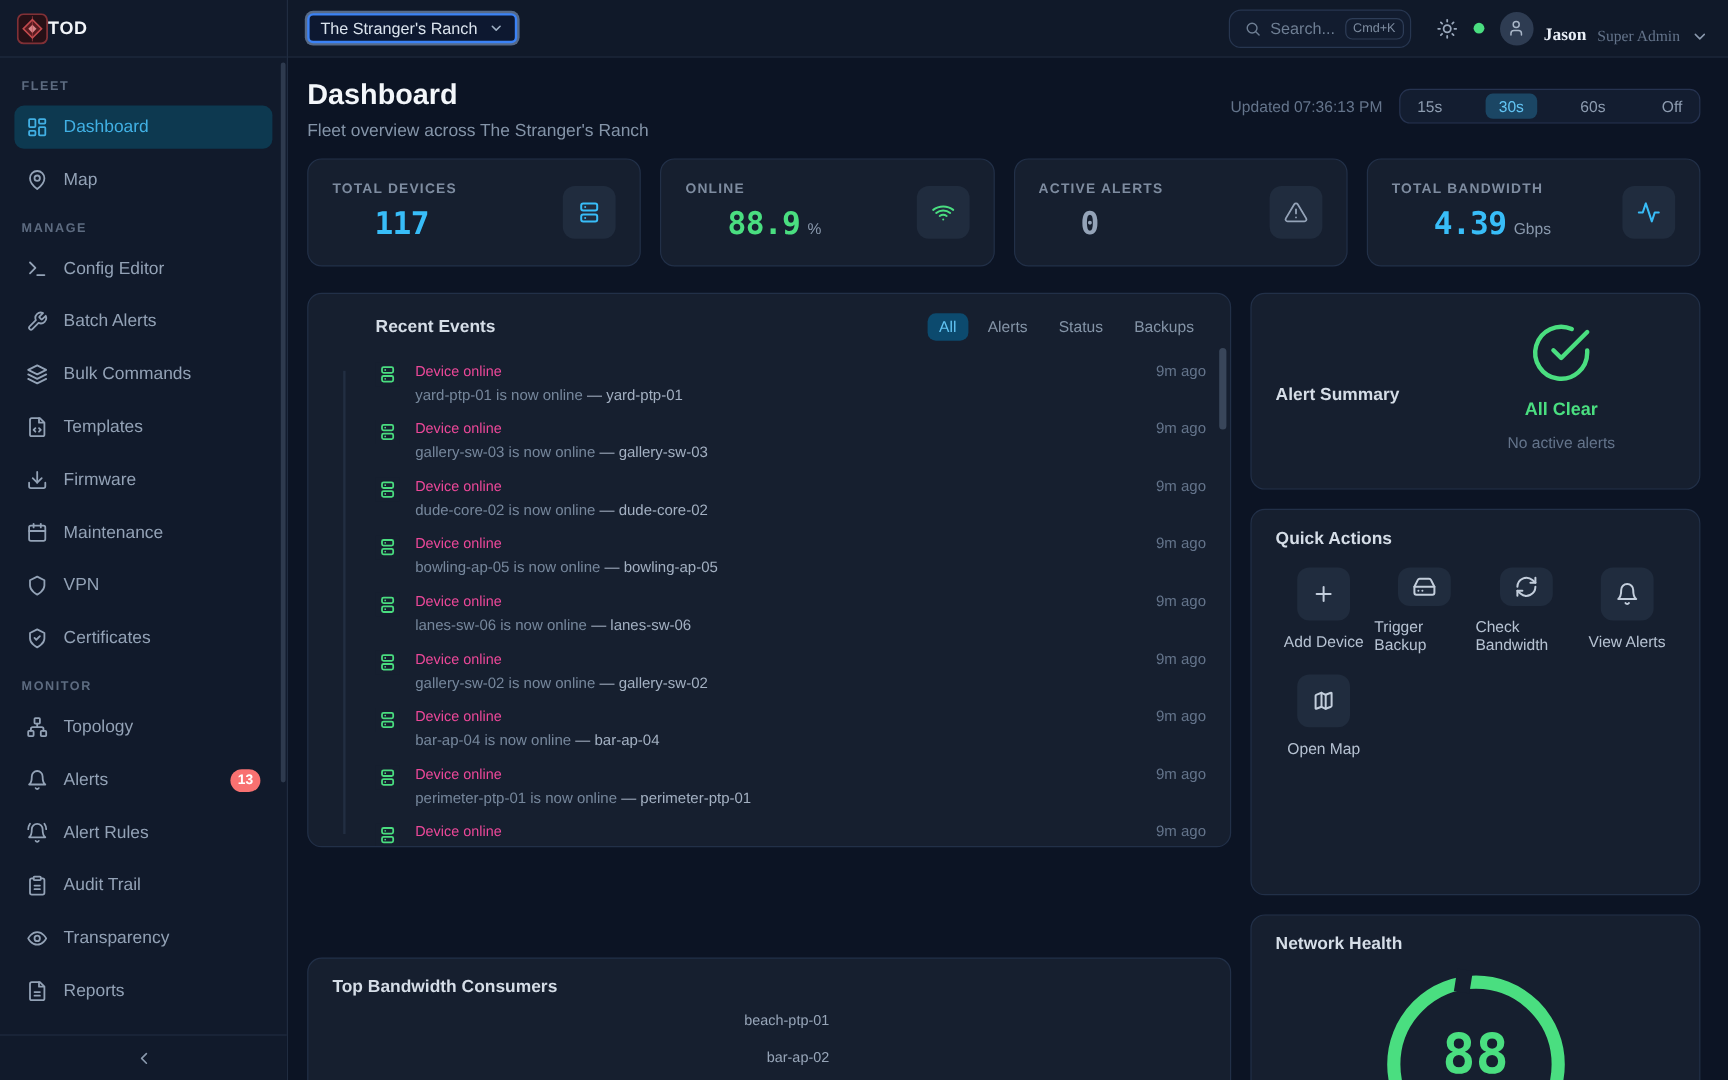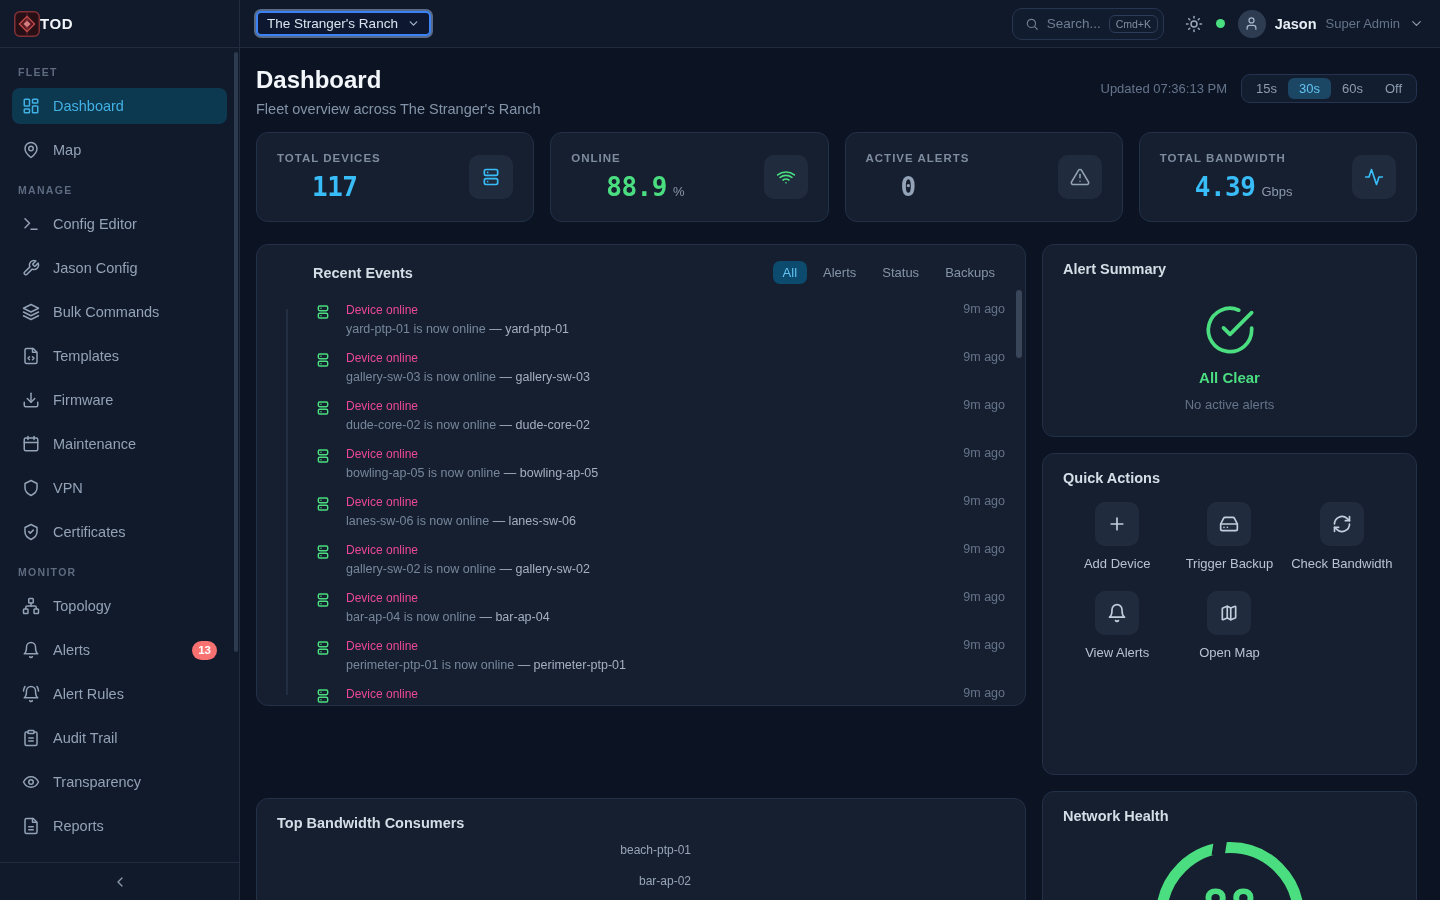--- a/index.html
+++ b/index.html
@@ -26,35 +26,35 @@
   .topbar { position:absolute; left:240px; top:0; right:0; height:48px; background:#101929; border-bottom:1px solid #1e2a3d; display:flex; align-items:center; padding:0 16px; }
   .site-select { display:flex; align-items:center; gap:9px; background:#0d1830; border:2px solid #3b82f6; box-shadow:0 0 0 2px rgba(176,208,255,.45); border-radius:5px; padding:3px 9px; color:#dbe4ee; font-size:13.5px; cursor:pointer; }
   .site-select svg { width:13px; height:13px; color:#9fb0c4; }
   .tb-right { margin-left:auto; display:flex; align-items:center; gap:13px; }
   .searchbox { display:flex; align-items:center; gap:8px; border:1px solid #273650; background:#121c2f; border-radius:10px; height:32px; padding:0 7px 0 12px; color:#6e7e93; font-size:13.5px; width:152px; cursor:text; }
   .searchbox svg { width:14px; height:14px; flex:none; }
   .kbd { border:1px solid #2e3d57; border-radius:6px; font-size:10.5px; padding:2px 6px; color:#7e8da1; margin-left:auto; white-space:nowrap; }
   .theme-btn { color:#9aa8bb; margin-left:8px; cursor:pointer; }
   .theme-btn svg { width:18px; height:18px; }
   .status-dot { width:9px; height:9px; border-radius:50%; background:#4ade80; }
-  .user-chip { display:flex; align-items:center; gap:9px; cursor:pointer; }
+  .user-chip { display:flex; align-items:flex-end; gap:9px; cursor:pointer;font-family:Liberation Serif, serif; }
   .avatar { width:28px; height:28px; border-radius:50%; background:#2e3c52; display:flex; align-items:center; justify-content:center; color:#a9b6c8; }
   .avatar svg { width:15px; height:15px; }
   .uname { font-size:14.5px; color:#e8eef6; font-weight:bold; }
   .urole { font-size:13px; color:#64748b; }
   .user-chip .chev { color:#8a99ad; } .user-chip .chev svg { width:15px; height:15px; }
 
   
   .main { position:absolute; left:240px; top:48px; right:0; bottom:0; padding:18px 23px 0 16px; overflow:hidden; }
   .page-head { display:flex; align-items:flex-start; }
   .h1 { font-size:24px; color:#f3f6fa; font-weight:bold; }
   .sub { font-size:14.5px; color:#8494a8; margin-top:7px; }
   .head-right { margin-left:auto; display:flex; align-items:center; gap:14px; margin-top:8px; }
   .updated { font-size:13px; color:#64748b; }
-  .seg { display:flex; background:#131d30; border:1px solid #263350; border-radius:9px; padding:3px; }
+  .seg { display:flex; background:#131d30; border:1px solid #263350; border-radius:9px; padding:3px;gap:25px; }
   .seg .seg-btn { color:#8d9cb0; font-size:13px; padding:3px 11px; border-radius:6px; cursor:pointer; }
   .seg .seg-btn.on { background:#1b4664; color:#62c4f3; }
 
   .stats { display:grid; grid-template-columns:repeat(4,1fr); gap:16px; margin-top:15px; }
   .scard { background:#161f2f; border:1px solid #223048; border-radius:12px; height:90px; padding:0 20px; display:flex; align-items:center; justify-content:space-between; }
   .slabel { font-size:11.5px; letter-spacing:1px; color:#7e8ca0; font-weight:bold; }
   .sval-row { margin-top:8px; display:flex; align-items:baseline; }
   .sval { font-family:"DejaVu Sans Mono",monospace; font-size:26px; font-weight:bold; letter-spacing:-.5px;margin-left:35px; }
   .sunit { font-size:13px; color:#8a99ad; margin-left:6px; }
   .sicon { width:44px; height:44px; border-radius:10px; background:#202c3e; display:flex; align-items:center; justify-content:center; }
@@ -79,30 +79,30 @@
   .ev-ic { width:20px; height:20px; background:#161f2f; display:flex; align-items:center; justify-content:center; color:#4ade80; margin-top:2px; position:relative; z-index:1; flex:none; }
   .ev-ic svg { width:16px; height:16px; }
   .ev-body { margin-left:13px; }
   .ev-t { font-size:12px; color:#ec4899;margin-top:44px; }
   .ev-d { font-size:12.5px; color:#76879c; margin-top:4px; }
   .ev-d .dev { color:#a3b0c2; }
   .ev-time { margin-left:auto; font-size:12.5px; color:#64748b; margin-top:2px; }
   .ev-scroll { position:absolute; right:3px; top:45px; width:6px; height:68px; border-radius:3px; background:#39465a; cursor:pointer; }
 
   
-  .alertsum { height:193px; display:flex; flex-direction:column; }
+  .alertsum { height:164px; display:flex; flex-direction:row; }
   .as-body { flex:1; display:flex; flex-direction:column; align-items:center; justify-content:center; padding-bottom:8px; }
   .as-check { color:#4ade80; }
   .as-check svg { width:52px; height:52px; }
   .as-status { color:#4ade80; font-size:15px; font-weight:bold; margin-top:13px; }
   .as-detail { color:#64748b; font-size:13px; margin-top:11px; }
 
   
   .qa { height:322px; margin-top:16px; }
-  .qa-grid { display:grid; grid-template-columns:1fr 1fr 1fr; padding:6px 18px 0; row-gap:17px; }
+  .qa-grid { display:grid; grid-template-columns:1fr 1fr 1fr 1fr; padding:6px 18px 0; row-gap:17px; }
   .qa-item { display:flex; flex-direction:column; align-items:center; cursor:pointer; height:72px; }
   .qa-ic { width:44px; height:44px; border-radius:10px; background:#202c3e; display:flex; align-items:center; justify-content:center; color:#c3cedc; }
   .qa-ic svg { width:20px; height:20px; }
   .qa-label { font-size:13px; color:#b6c2d2; margin-top:10px; }
 
   
   .bw { height:300px; margin-top:92px; overflow:hidden; }
   .bw-rows { padding:2px 20px 0 0; }
   .bw-row { display:flex; align-items:center; height:31px;flex-direction:column; }
   .bw-label { width:136px; text-align:right; font-size:12px; color:#97a5b8; padding-right:8px; flex:none; }
@@ -165,21 +165,21 @@
           </svg>
         </span>
       <span class="nlabel">Config Editor</span>
     </div>
     <div class="nav-item">
       <span>
           <svg viewBox="0 0 24 24" fill="none" stroke="currentColor" stroke-width="2" stroke-linecap="round" stroke-linejoin="round">
             <path d="M14.7 6.3a1 1 0 0 0 0 1.4l1.6 1.6a1 1 0 0 0 1.4 0l3.77-3.77a6 6 0 0 1-7.94 7.94l-6.91 6.91a2.12 2.12 0 0 1-3-3l6.91-6.91a6 6 0 0 1 7.94-7.94l-3.76 3.76z"></path>
           </svg>
         </span>
-      <span class="nlabel">Jason Config</span>
+      <span class="nlabel">Batch Alerts</span>
     </div>
     <div class="nav-item">
       <span>
           <svg viewBox="0 0 24 24" fill="none" stroke="currentColor" stroke-width="2" stroke-linecap="round" stroke-linejoin="round">
             <polygon points="12 2 2 7 12 12 22 7 12 2"></polygon>
             <polyline points="2 17 12 22 22 17"></polyline>
             <polyline points="2 12 12 17 22 12"></polyline>
           </svg>
         </span>
       <span class="nlabel">Bulk Commands</span>

